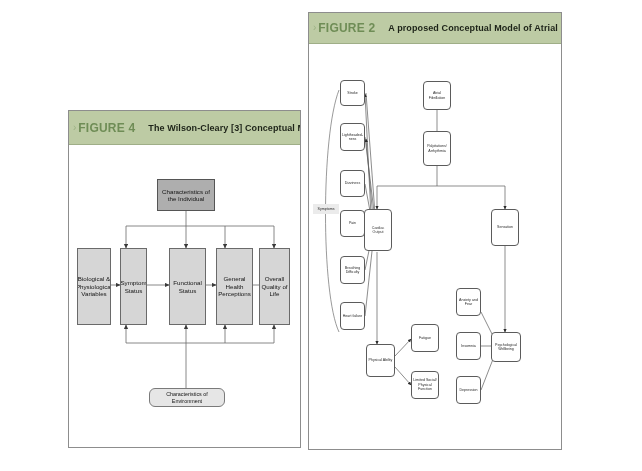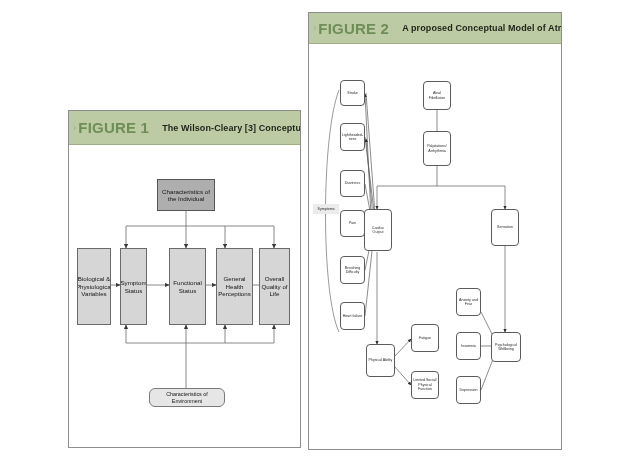--- a/index.html
+++ b/index.html
@@ -51,21 +51,21 @@
 
   .hdr-arrow {
     color: #9cb183;
     font-size: 10px;
     line-height: 1;
     margin-right: 2px;
   }
   .hdr-tag {
     color: #6f8d56;
     font-weight: bold;
-    font-size: 15px;
+    font-size: 12px;
     letter-spacing: 0.2px;
     margin-right: 13px;
   }
   .hdr-title {
     color: #1d2318;
     font-weight: bold;
     font-size: 9px;
     letter-spacing: 0.1px;
   }
 
@@ -144,21 +144,21 @@
     white-space: nowrap;
   }
 </style>
 </head>
 <body>
 
 <div class="figure-panel" id="figure1-panel">
 
   <div class="figure-header">
     <span class="hdr-arrow">›</span>
-    <span class="hdr-tag">FIGURE 1</span>
+    <span class="hdr-tag">FIGURE 4</span>
     <span class="hdr-title">The Wilson-Cleary [3] Conceptual Model of HRQoL</span>
   </div>
 
   <div class="figure-body">
 
     <svg class="diagram-svg" width="231" height="303" viewBox="0 0 231 303">
       <defs>
         <marker id="f1arrow" markerWidth="5" markerHeight="5" refX="4" refY="2.1" orient="auto" markerUnits="userSpaceOnUse">
           <path d="M0,0 L4.6,2.1 L0,4.2 z" fill="#3a3a3a"></path>
         </marker>

